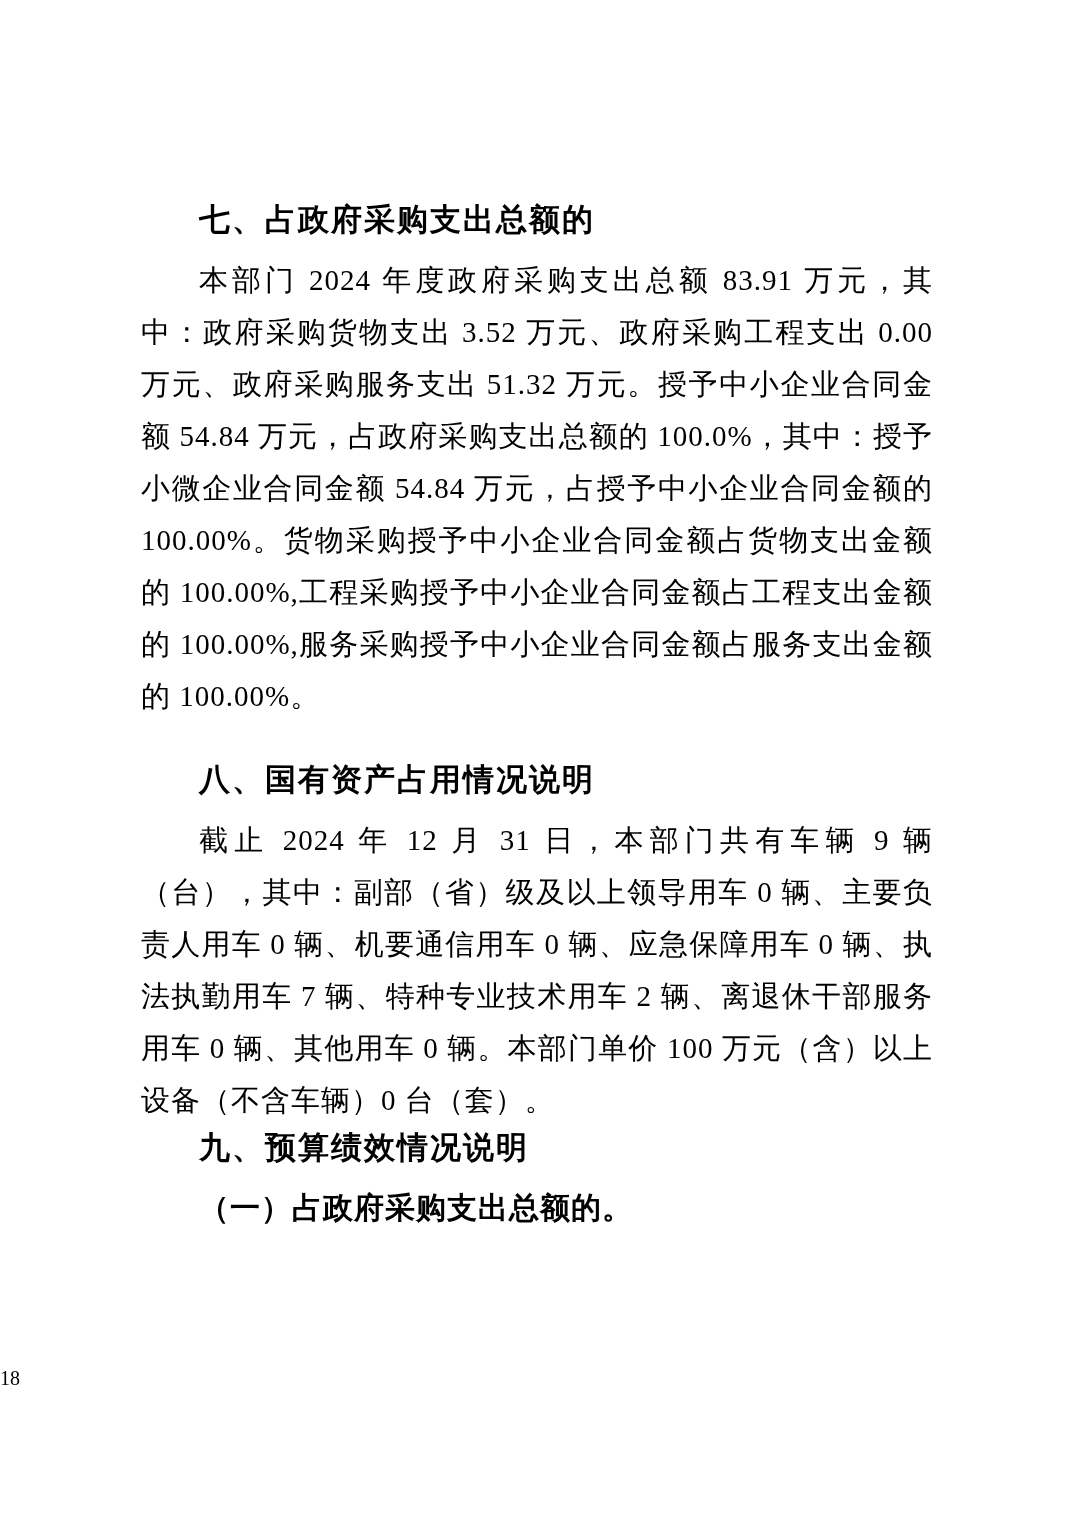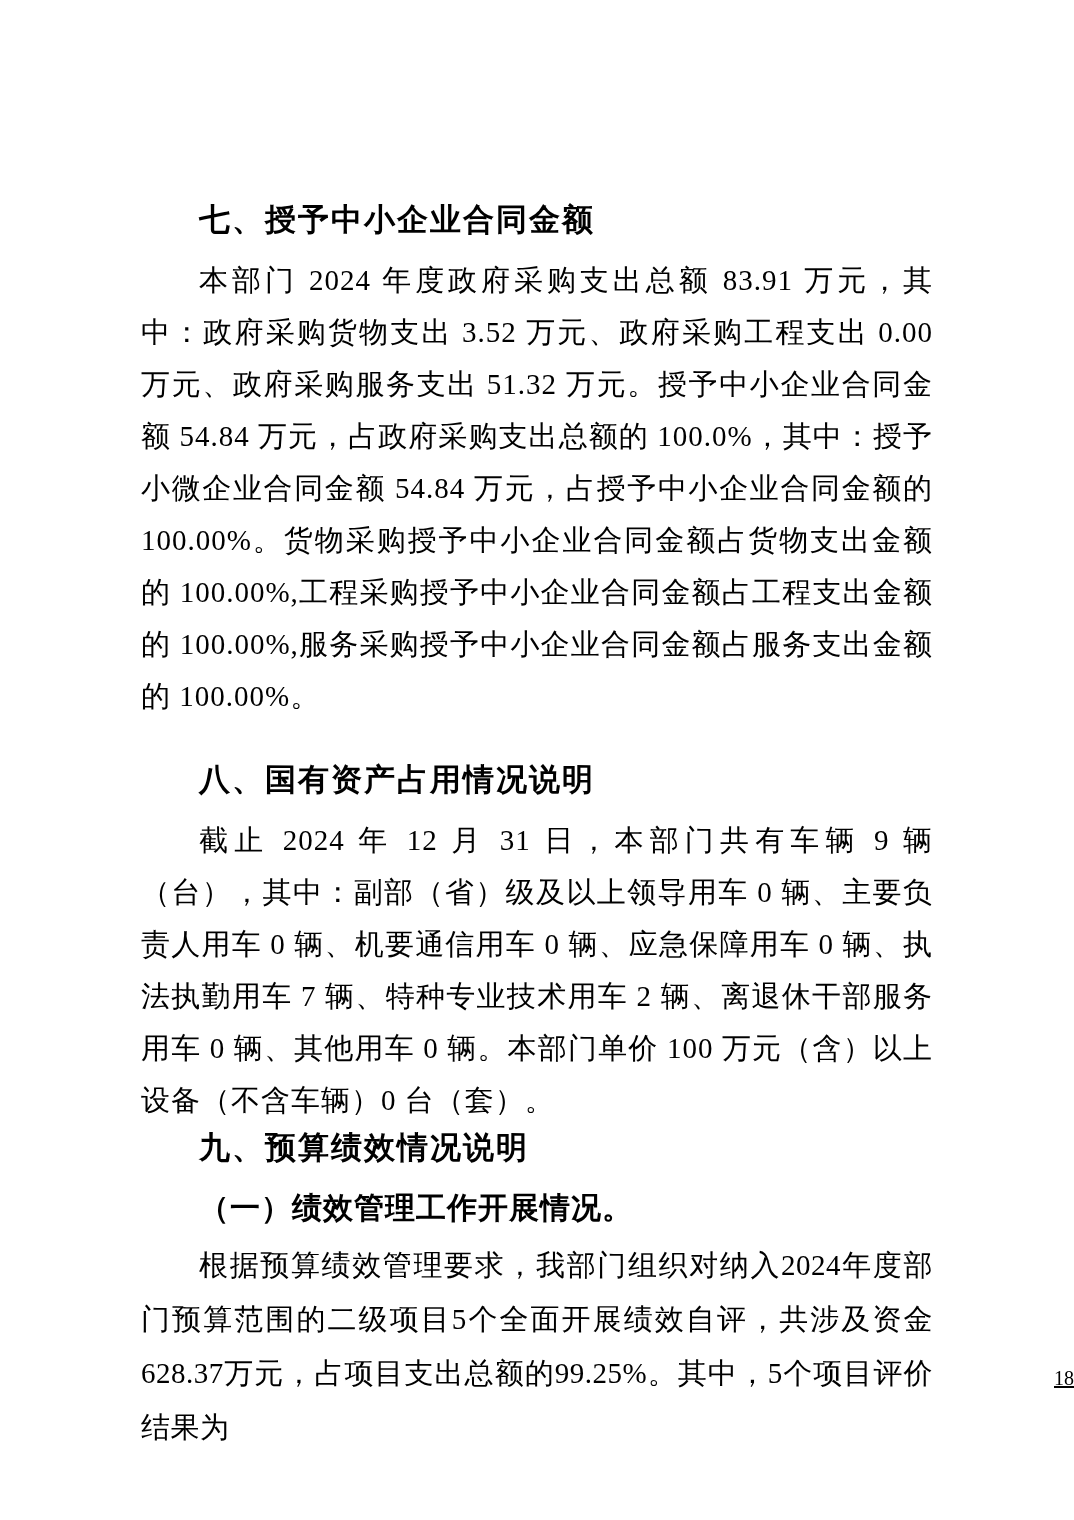--- a/index.html
+++ b/index.html
@@ -61,44 +61,42 @@
   .body-para.fangsong {
     margin-top: 4px;
     line-height: 54px;
     letter-spacing: 0.5px;
   }
   .page-number {
     position: absolute;
     top: 1366px;
     left: 0;
     width: 100%;
-    text-align: right;
+    text-align: left;
     font-size: 20px;
     line-height: 24px;
     color: #000000;
     font-family: "Liberation Serif", serif;
-    text-decoration: underline;
   }
 </style>
 </head>
 <body>
 
 <div class="page">
   <div class="content">
 
-    <h2 class="sec-heading first">七、授予中小企业合同金额</h2>
+    <h2 class="sec-heading first">七、占政府采购支出总额的</h2>
 
     <p class="body-para">本部门 2024 年度政府采购支出总额 83.91 万元，其中：政府采购货物支出 3.52 万元、政府采购工程支出 0.00 万元、政府采购服务支出 51.32 万元。授予中小企业合同金额 54.84 万元，占政府采购支出总额的 100.0%，其中：授予小微企业合同金额 54.84 万元，占授予中小企业合同金额的 100.00%。货物采购授予中小企业合同金额占货物支出金额的 100.00%,工程采购授予中小企业合同金额占工程支出金额的 100.00%,服务采购授予中小企业合同金额占服务支出金额的 100.00%。</p>
 
     <h2 class="sec-heading h8">八、国有资产占用情况说明</h2>
 
     <p class="body-para">截止 2024 年 12 月 31 日，本部门共有车辆 9 辆（台），其中：副部（省）级及以上领导用车 0 辆、主要负责人用车 0 辆、机要通信用车 0 辆、应急保障用车 0 辆、执法执勤用车 7 辆、特种专业技术用车 2 辆、离退休干部服务用车 0 辆、其他用车 0 辆。本部门单价 100 万元（含）以上设备（不含车辆）0 台（套）。</p>
 
     <h2 class="sec-heading h9">九、预算绩效情况说明</h2>
 
-    <p class="sub-heading">（一）绩效管理工作开展情况。</p>
+    <p class="sub-heading">（一）占政府采购支出总额的。</p>
 
-    <p class="body-para fangsong">根据预算绩效管理要求，我部门组织对纳入2024年度部门预算范围的二级项目5个全面开展绩效自评，共涉及资金628.37万元，占项目支出总额的99.25%。其中，5个项目评价结果为</p>
 
   </div>
 
   <div class="page-number">18</div>
 </div>
 
 </body></html>

